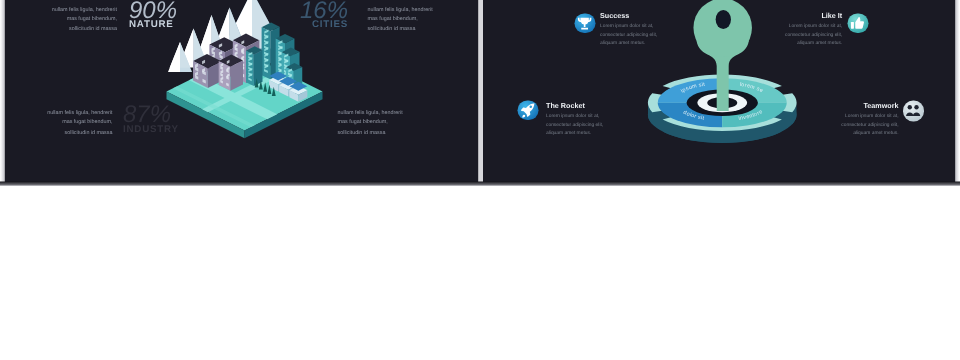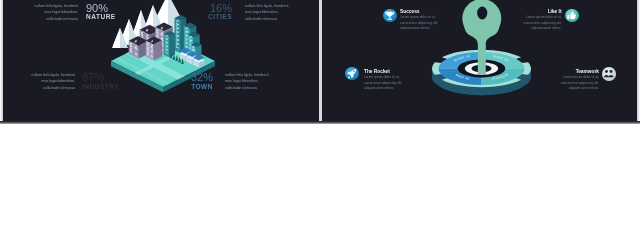--- a/index.html
+++ b/index.html
@@ -14,21 +14,21 @@
   .edgeL{position:absolute;left:0;top:0;width:3px;height:123px;
          background:linear-gradient(to right,#ffffff 0%,#f2f2f4 30%,#c4c4ca 100%);}
   .edgeR{position:absolute;right:0;top:0;width:3px;height:123px;
          background:linear-gradient(to left,#ffffff 0%,#f2f2f4 30%,#c4c4ca 100%);}
   .botline{position:absolute;left:0;top:121px;width:640px;height:3px;
          background:linear-gradient(to bottom,#141419 0%,#6b6b72 70%,#cfcfd4 100%);}
   .botwhite{position:absolute;left:0;top:124px;width:640px;height:2px;background:#ffffff;}
 
   
   .lorem{font-size:3.6px;line-height:6.5px;color:#9096a3;white-space:nowrap;}
-  .statnum{font-size:11px;line-height:10.6px;letter-spacing:0;display:block;}
+  .statnum{font-size:16px;line-height:10.6px;letter-spacing:0;display:block;font-style:italic;}
   .statlbl{font-size:6.5px;line-height:7px;font-weight:700;letter-spacing:0.52px;display:block;}
   .tb{position:absolute;}
 
   
   .feat{position:absolute;}
   .feat .ttl{font-size:4.8px;line-height:6.2px;font-weight:700;color:#eef1f5;letter-spacing:0;white-space:nowrap;}
   .feat .txt{font-size:3.25px;line-height:5.6px;color:#787f8a;white-space:nowrap;}
   .icn{position:absolute;width:13.5px;height:13.5px;border-radius:50%;}
   .icn svg{position:absolute;left:0;top:0;}
 </style>
@@ -236,24 +236,20 @@
     <div class="tb" style="left:10px;top:71.5px;width:62px;text-align:right">
       <div class="lorem">nullam felis ligula, hendrerit</div>
       <div class="lorem">mas fugat bibendum,</div>
       <div class="lorem">sollicitudin   id massa</div>
     </div>
     <div class="tb" style="left:79px;top:72px">
       <span class="statnum" style="color:#2f2f3a">87%</span>
       <span class="statlbl" style="color:#32323d">INDUSTRY</span>
     </div>
 
-    <div class="tb" style="left:168px;top:72px;width:42px;text-align:right">
-      <span class="statnum" style="color:#3a6e9e">32%</span>
-      <span class="statlbl" style="color:#4a7fae">TOWN</span>
-    </div>
     <div class="tb" style="left:222px;top:71.5px;width:62px;text-align:left">
       <div class="lorem">nullam felis ligula, hendrerit</div>
       <div class="lorem">mas fugat bibendum,</div>
       <div class="lorem">sollicitudin   id massa</div>
     </div>
   </div>
 
   <div class="slide right">
     <svg class="art" width="315" height="123" viewBox="0 0 315 123" xmlns="http://www.w3.org/2000/svg">
 <g transform="translate(0,8.0)">

